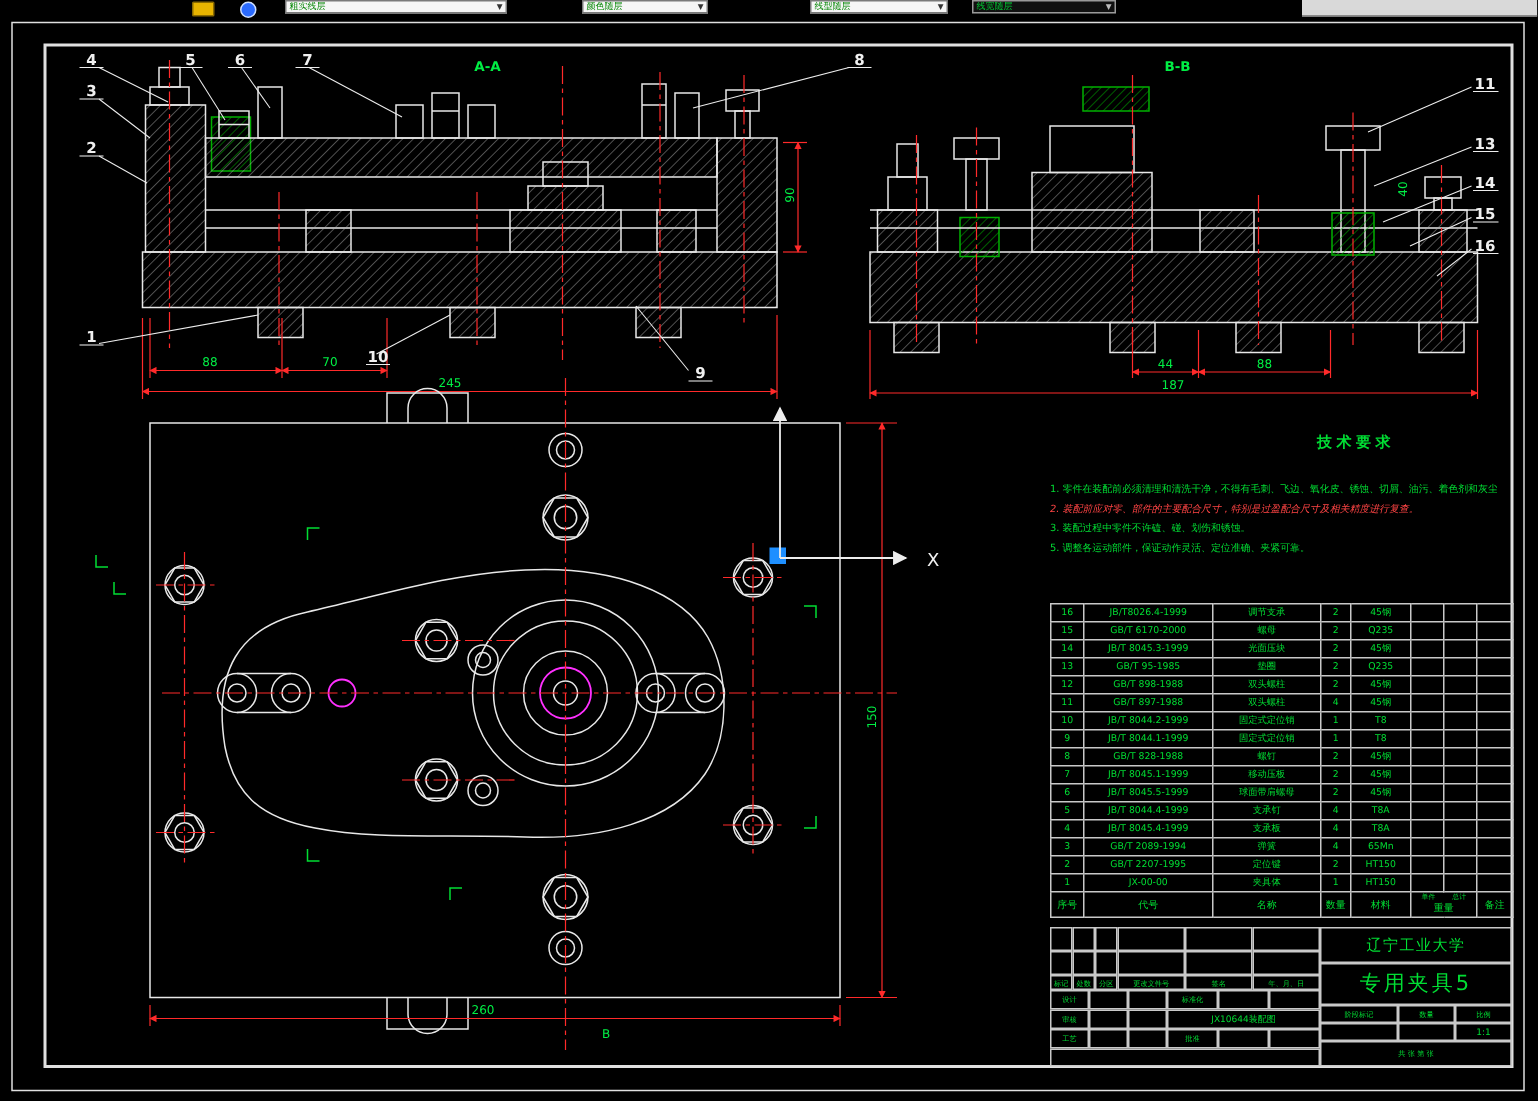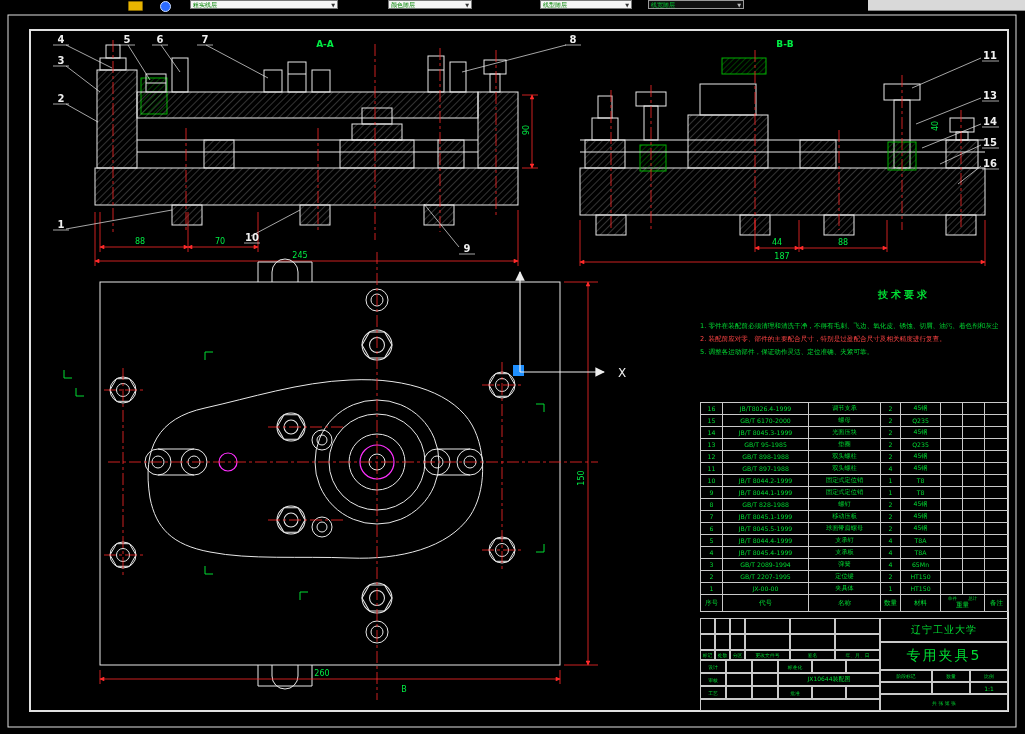--- a/index.html
+++ b/index.html
@@ -346,21 +346,22 @@
       <line x1="520" y1="372" x2="604" y2="372" stroke="#ededed" stroke-width="1.2" marker-end="url(#aw)"></line>
       <line x1="520" y1="372" x2="520" y2="272" stroke="#ededed" stroke-width="1.2" marker-end="url(#aw)"></line>
       <text x="618" y="377" fill="#f0f0f0" font-size="12">X</text>
     </g>
   </svg>
 
   <div class="techreq">
     <div class="tr-title">技术要求</div>
     <div class="tr-lines">
         <div style="color: rgb(0, 221, 51);">1. 零件在装配前必须清理和清洗干净，不得有毛刺、飞边、氧化皮、锈蚀、切屑、油污、着色剂和灰尘等。</div>
-        <div style="color: rgb(255, 68, 68);">2. 装配前应对零、部件的主要配合尺寸，特别是过盈配合尺寸及相关精度进行复查。</div>
+        <div style="color: rgb(255, 68, 68); font-style: italic;">2. 装配前应对零、部件的主要配合尺寸，特别是过盈配合尺寸及相关精度进行复查。</div>
+        <div style="color: rgb(0, 221, 51);">3. 装配过程中零件不许磕、碰、划伤和锈蚀。</div>
         <div style="color: rgb(0, 221, 51);">5. 调整各运动部件，保证动作灵活、定位准确、夹紧可靠。</div>
       </div>
   </div>
 
   <div class="bom">
     <table>
       <colgroup>
         <col style="width:22px">
           <col style="width:86px">
           <col style="width:72px">

